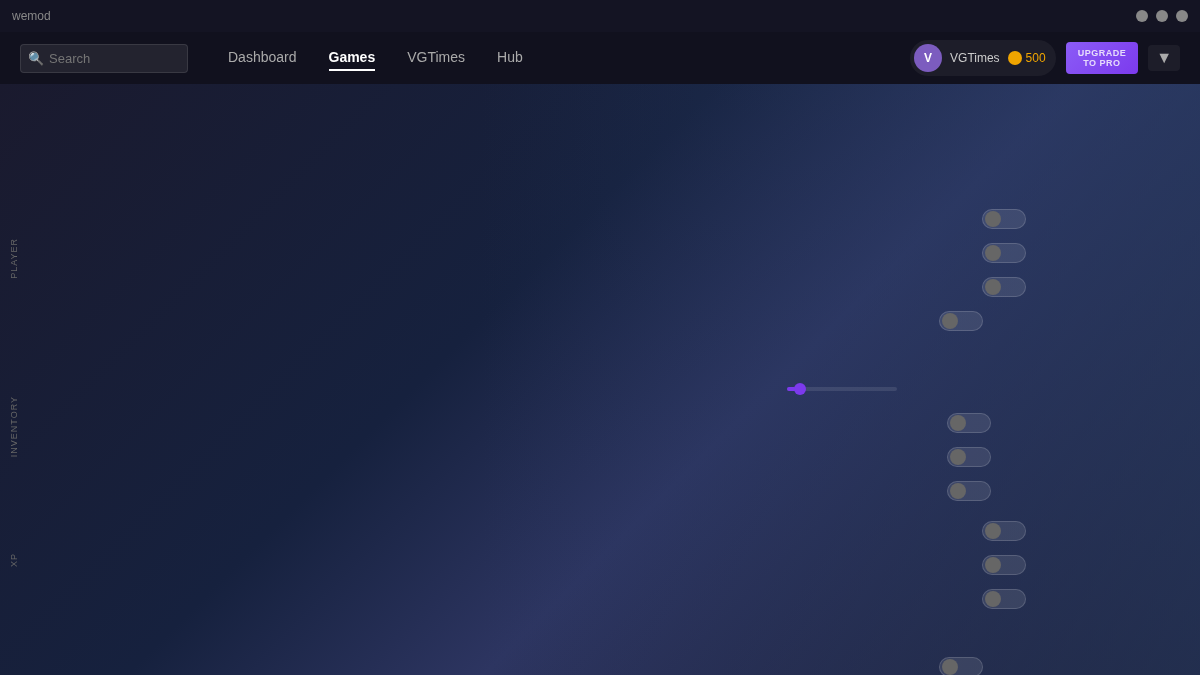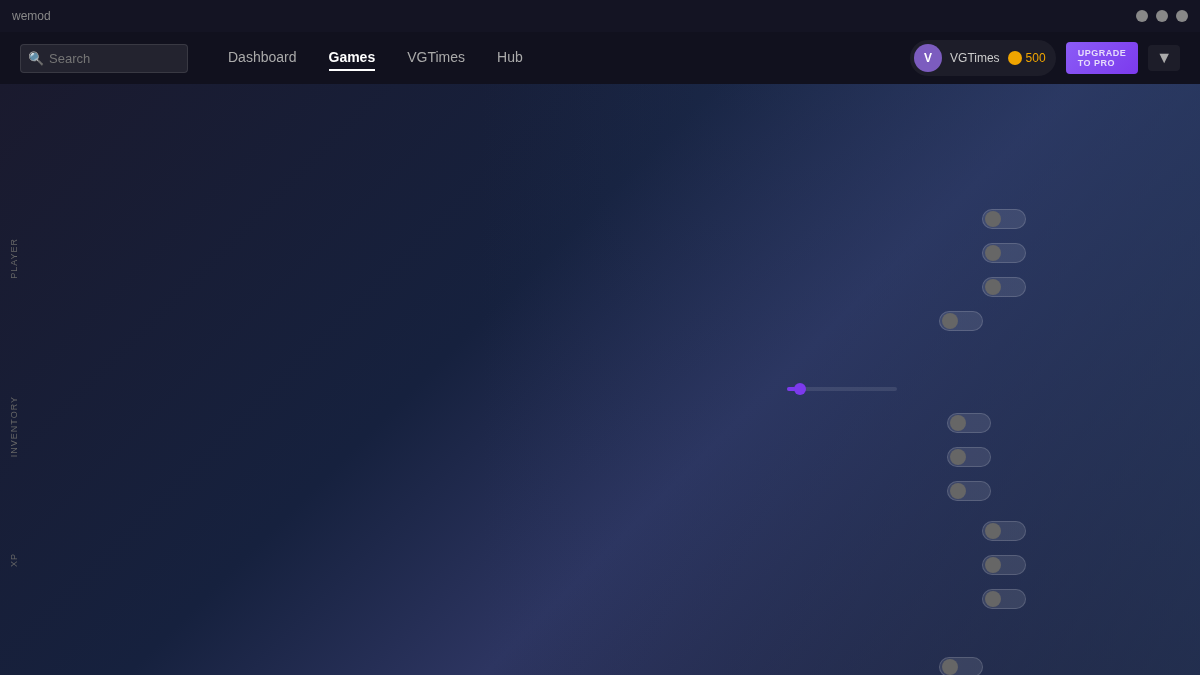--- a/index.html
+++ b/index.html
@@ -141,21 +141,21 @@
       background: linear-gradient(135deg, #8b5cf6, #7c3aed);
       color: #fff;
       font-size: 11px;
       font-weight: bold;
       padding: 6px 12px;
       border-radius: 4px;
       cursor: pointer;
       text-transform: uppercase;
       letter-spacing: 0.5px;
     }
-    .upgrade-btn span { display: block; font-size: 9px; opacity: 0.8; }
+    .upgrade-btn span { display: block; font-size: 9px; opacity: 0.8; text-align: center; }
     .nav-expand {
       color: #aaa; cursor: pointer; font-size: 16px;
       background: rgba(255,255,255,0.05);
       border-radius: 4px;
       padding: 4px 8px;
     }
 
     
     .main-content {
       position: relative;

